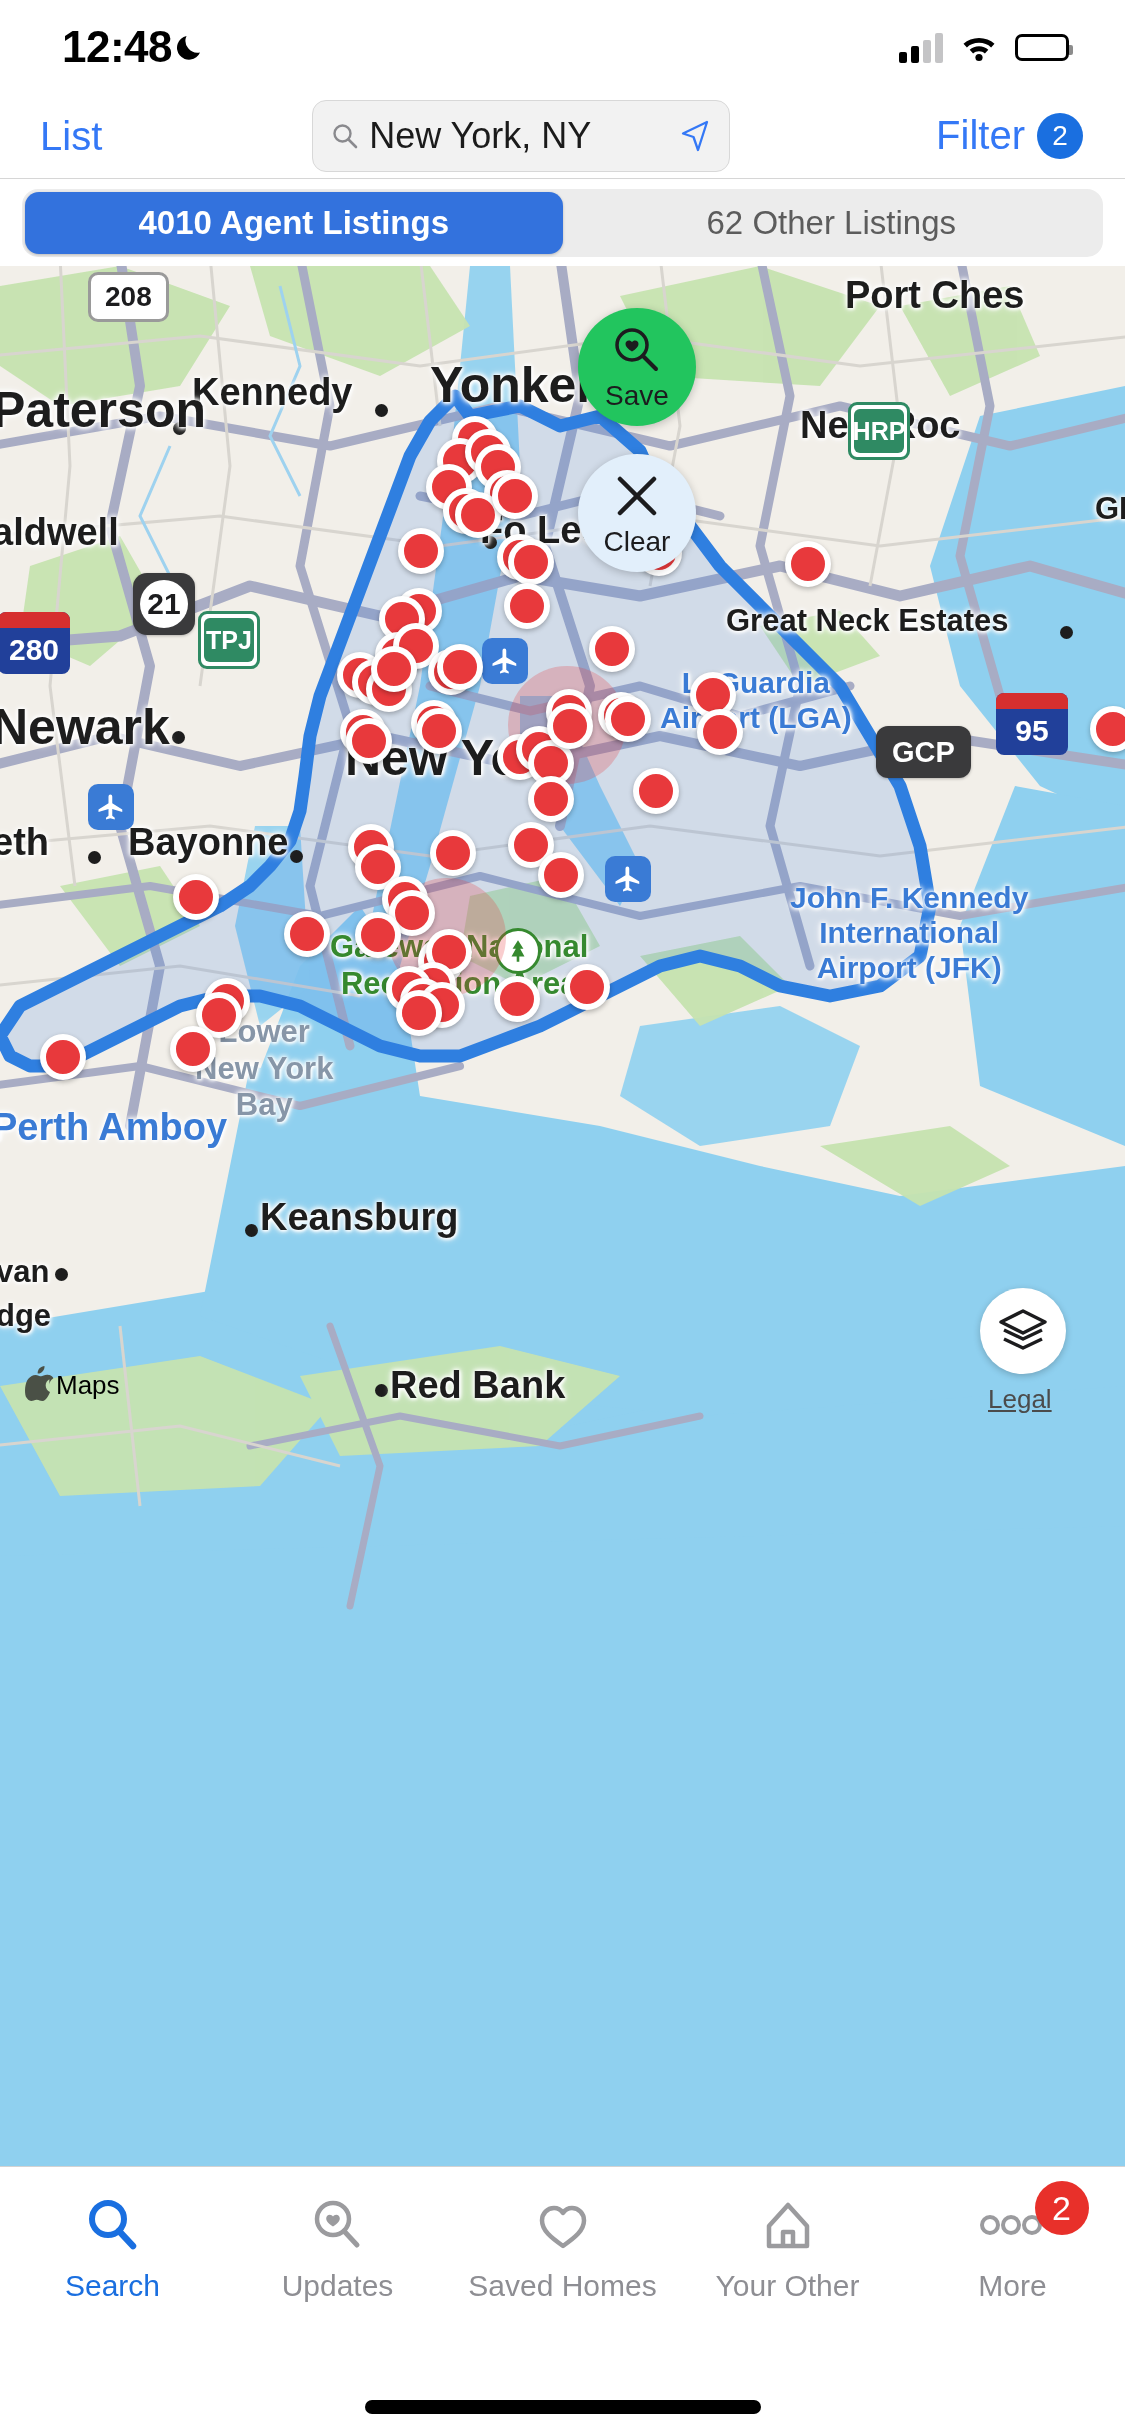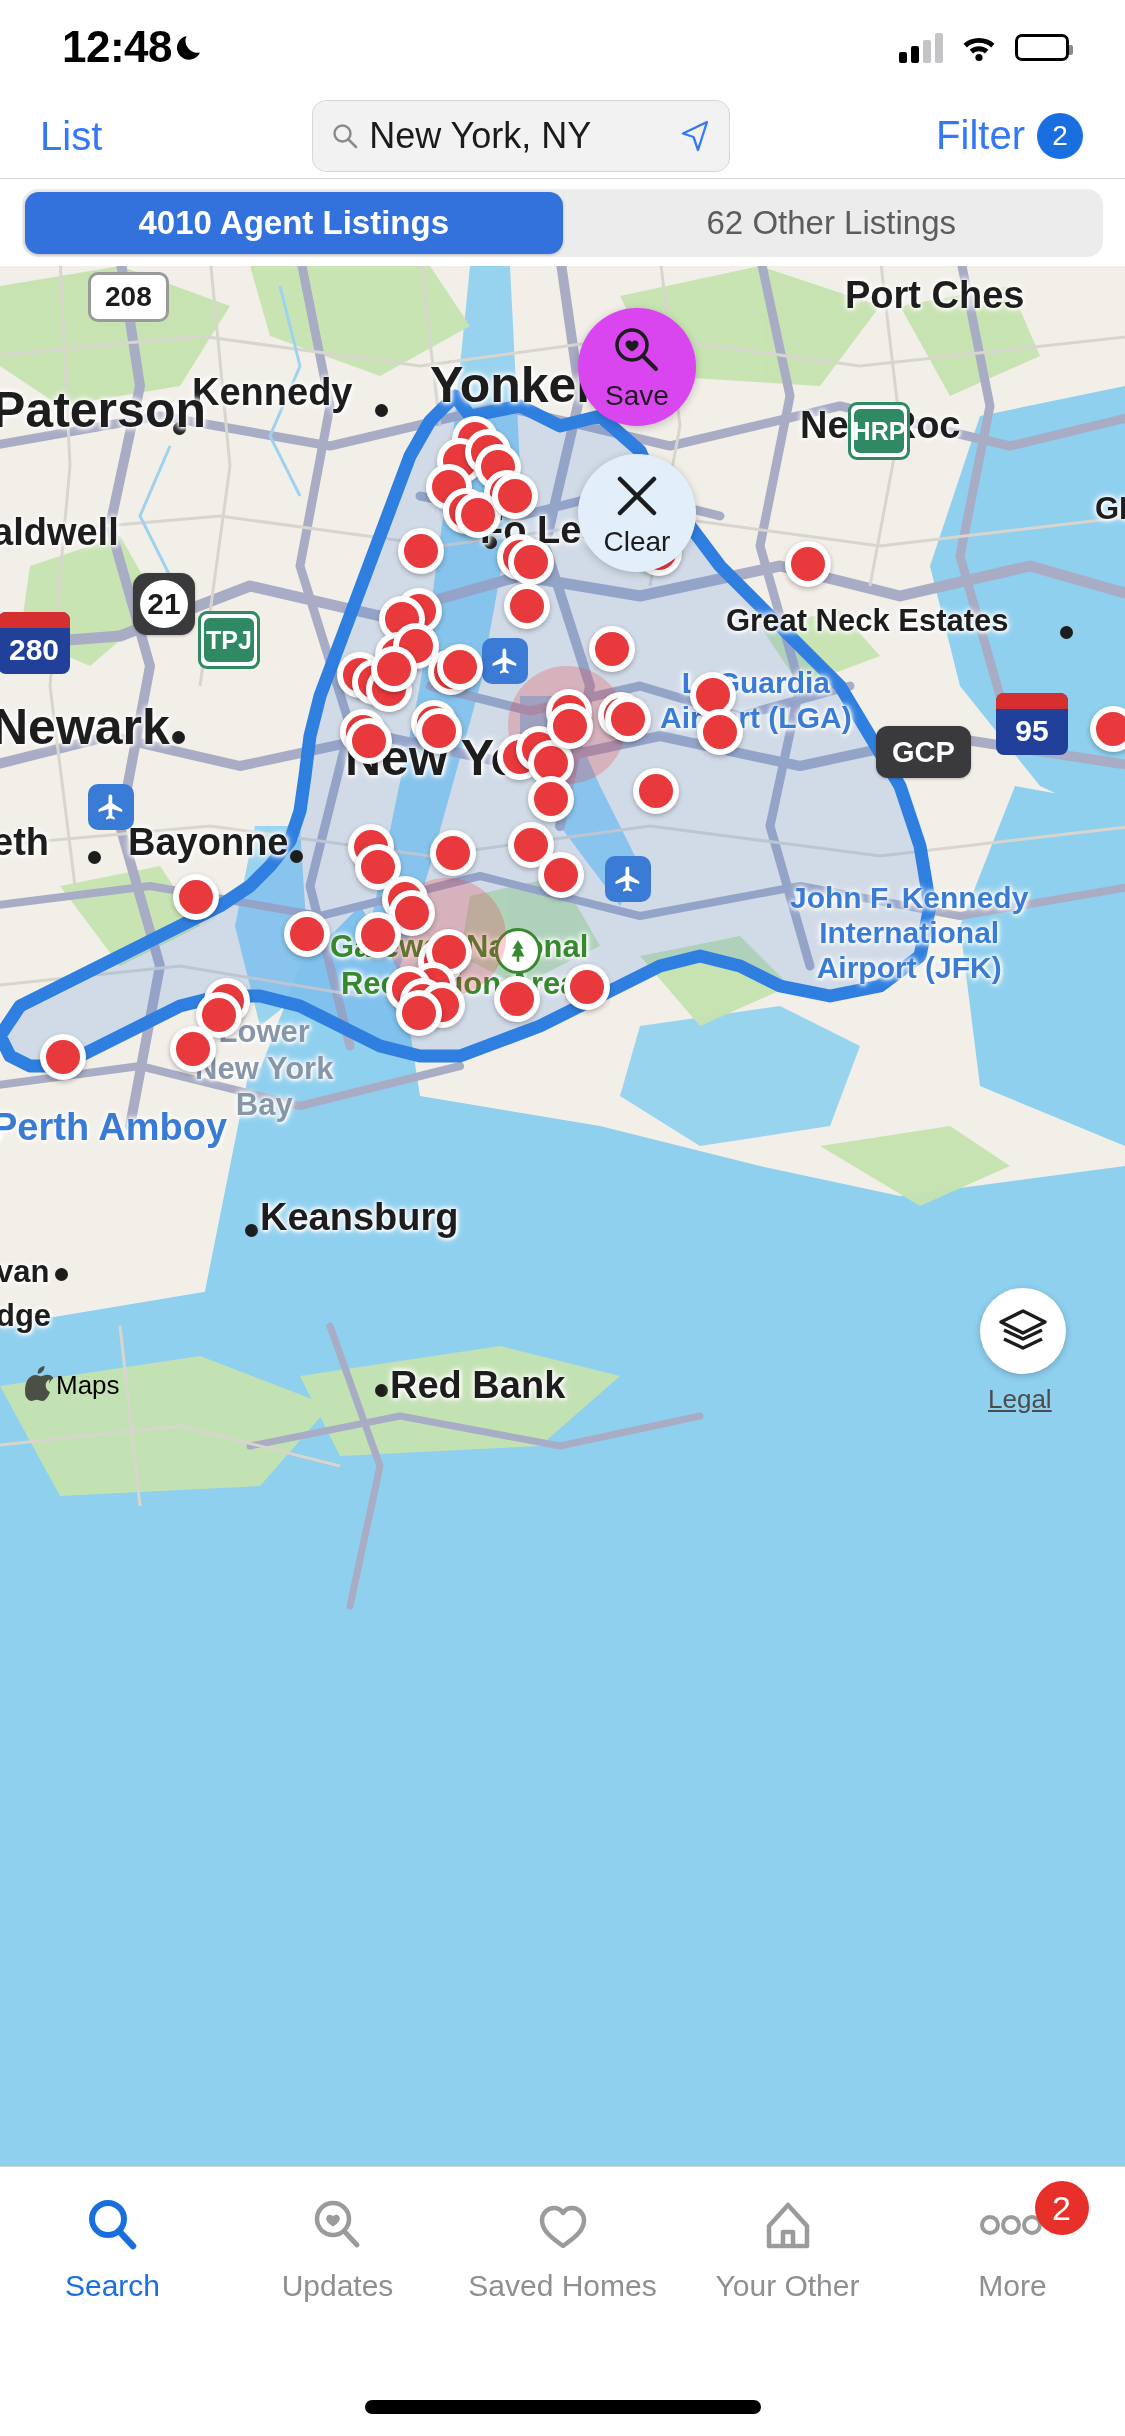--- a/index.html
+++ b/index.html
@@ -123,21 +123,21 @@
     background:#e8393c; border:6px solid #fff; box-shadow:0 2px 5px rgba(0,0,0,.28); }
   .pin-halo{ position:absolute; width:118px; height:118px; border-radius:50%;
     background:rgba(232,57,60,.25); }
 
   
   .map-btn{
     position:absolute; width:118px; height:118px; border-radius:50%;
     display:flex; flex-direction:column; align-items:center; justify-content:center;
     box-shadow:0 2px 8px rgba(0,0,0,.22);
   }
-  .map-btn.save{ background:#d946ef; }
+  .map-btn.save{ background:#22c55e; }
   .map-btn.clear{ background:#e2effb; }
   .map-btn .lbl{ font-size:28px; color:#1c1c1e; margin-top:2px; }
   .layers-btn{
     position:absolute; width:86px; height:86px; border-radius:50%; background:#fff;
     display:flex; align-items:center; justify-content:center;
     box-shadow:0 2px 7px rgba(0,0,0,.22);
   }
   .legal-link{ position:absolute; font-size:26px; color:#4b4b4b; text-decoration:underline; }
   .maps-attrib{ position:absolute; display:flex; align-items:center; gap:2px;
     font-size:26px; color:#000000; font-weight:500; }

